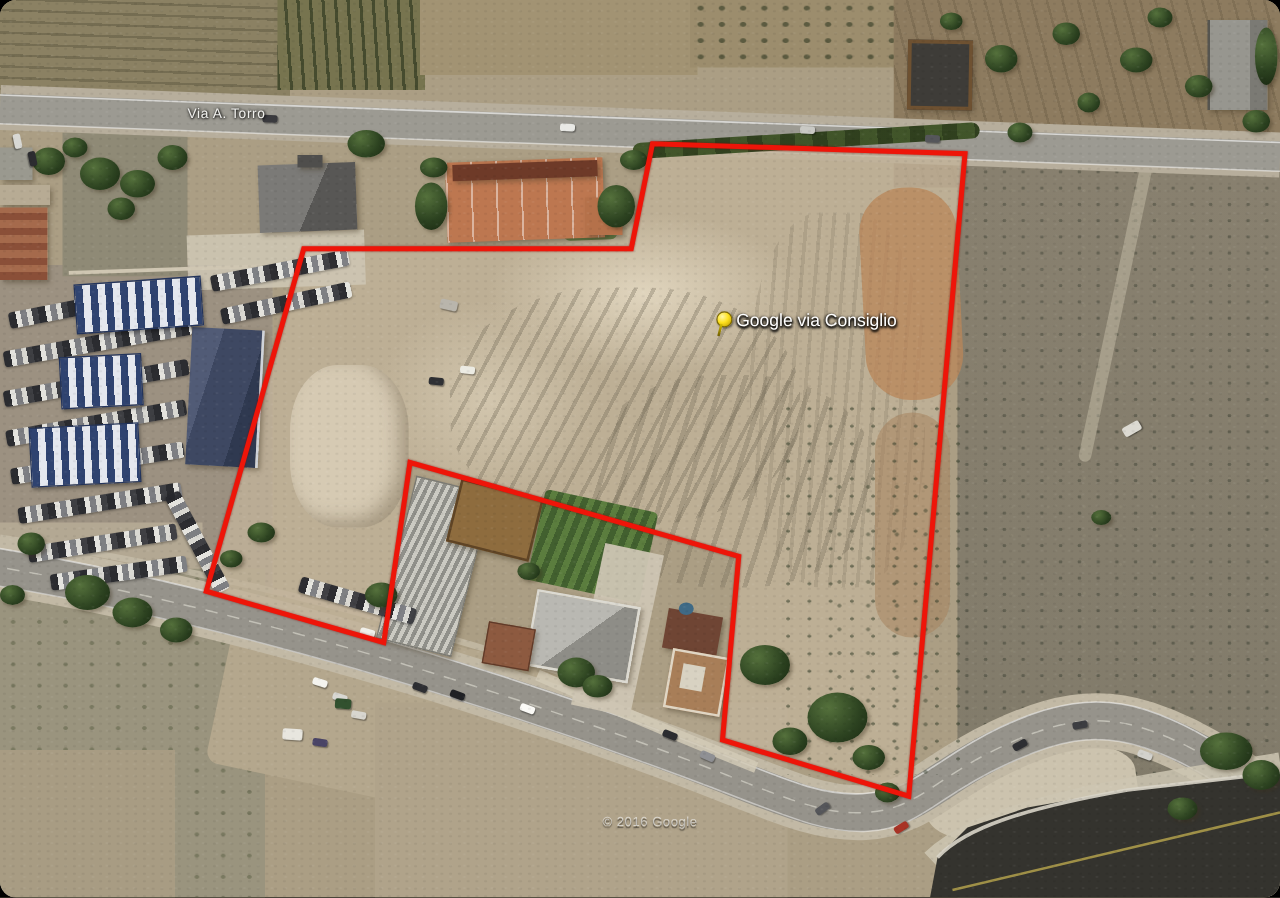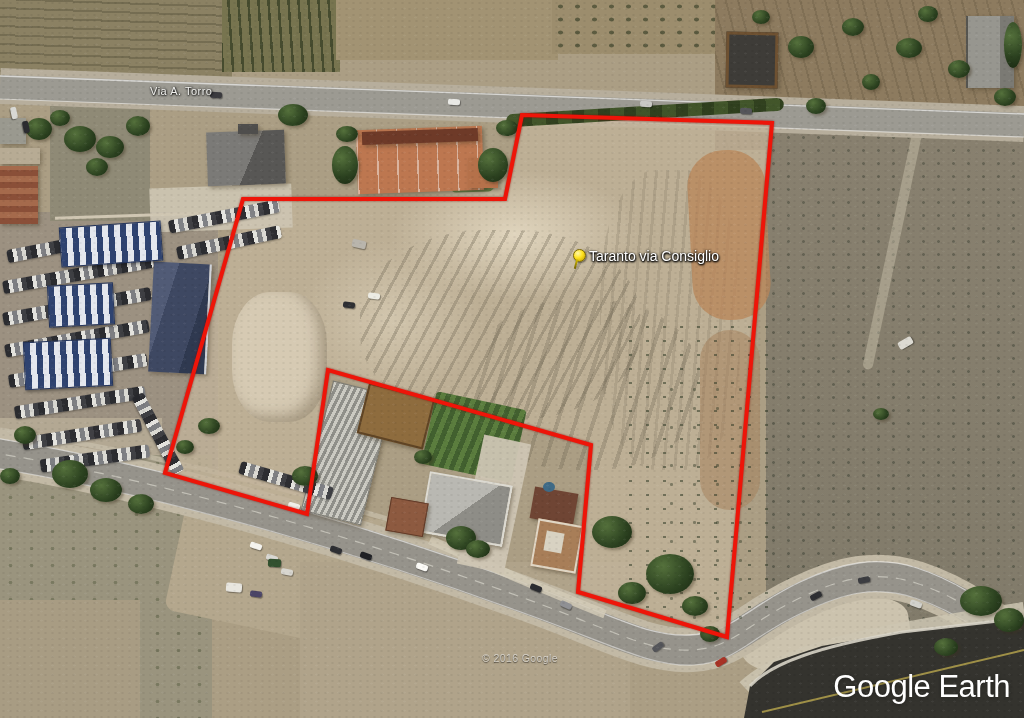--- a/index.html
+++ b/index.html
@@ -1,17 +1,17 @@
 <!DOCTYPE html>
 <html><head>
 <meta charset="utf-8">
 <style>
   html,body{margin:0;padding:0;background:#000;}
   #stage{position:relative;width:1024px;height:718px;overflow:hidden;background:#ab9e84;
-         font-family:"Liberation Sans",sans-serif;}
+         font-family:"Liberation Sans",sans-serif;border-radius:13px;}
   .patch{position:absolute;}
   .bld{position:absolute;box-shadow:2px 2px 4px rgba(70,60,40,.45);}
   .tree{position:absolute;border-radius:50%;
         background:radial-gradient(circle at 35% 30%, #55713c, #2c4220 60%, #1d2d14 95%);
         box-shadow:2px 2px 3px rgba(60,50,30,.4);}
   .car{position:absolute;width:12px;height:6px;border-radius:2px;box-shadow:1px 1px 1px rgba(0,0,0,.35);}
   .carrow{position:absolute;height:13px;border-radius:3px;opacity:.95;
         background:repeating-linear-gradient(90deg,#26272c 0 6px,#e8e8e4 6px 10px,#7c7e83 10px 15px,#dddcd7 15px 19px,#3a3b40 19px 24px);
         box-shadow:0 1px 2px rgba(0,0,0,.35);}
   .tent{position:absolute;background:repeating-linear-gradient(90deg,#2f4370 0 6px,#e4e7ee 6px 12px);
@@ -207,17 +207,16 @@
   <svg width="1024" height="718" style="z-index:9">
     <polygon id="boundary-poly" class="parcel-poly" points="522,115 772,123 727,637 578,592 591,445 328,370 307,514 165,473 243,199 505,199" fill="none" stroke="#ee1509" stroke-width="4" stroke-linejoin="miter" style="filter:drop-shadow(0 0 1px rgba(120,0,0,.6));"></polygon>
   </svg>
 
   <div id="road-label">Via A. Torro</div>
 
   <div id="pin" style="left: 572px; top: 249px;">
     <div id="pin-head"></div>
     <div id="pin-needle"></div>
   </div>
-  <div id="pin-label" style="left: 589px; top: 248px;">Taranto via Consiglio</div>
+  <div id="pin-label" style="left: 589px; top: 248px;">Google via Consiglio</div>
 
   <div id="copyright">© 2016 Google</div>
-  <div id="logo">Google Earth</div>
 </div>
 
 </body></html>

